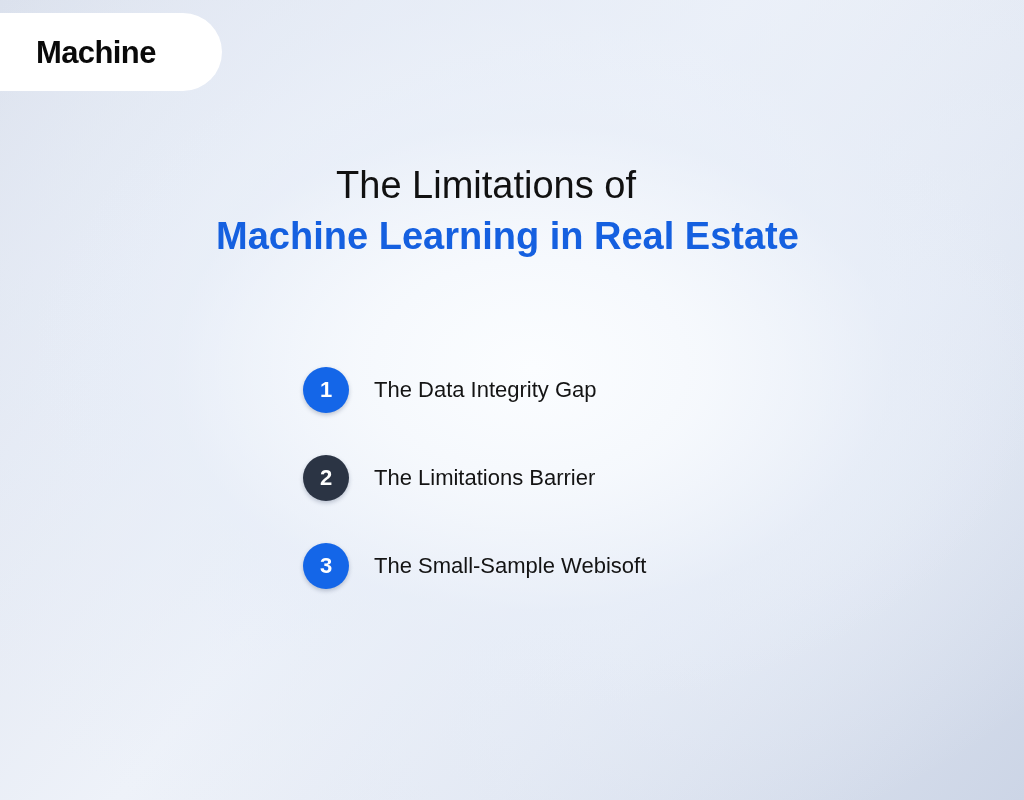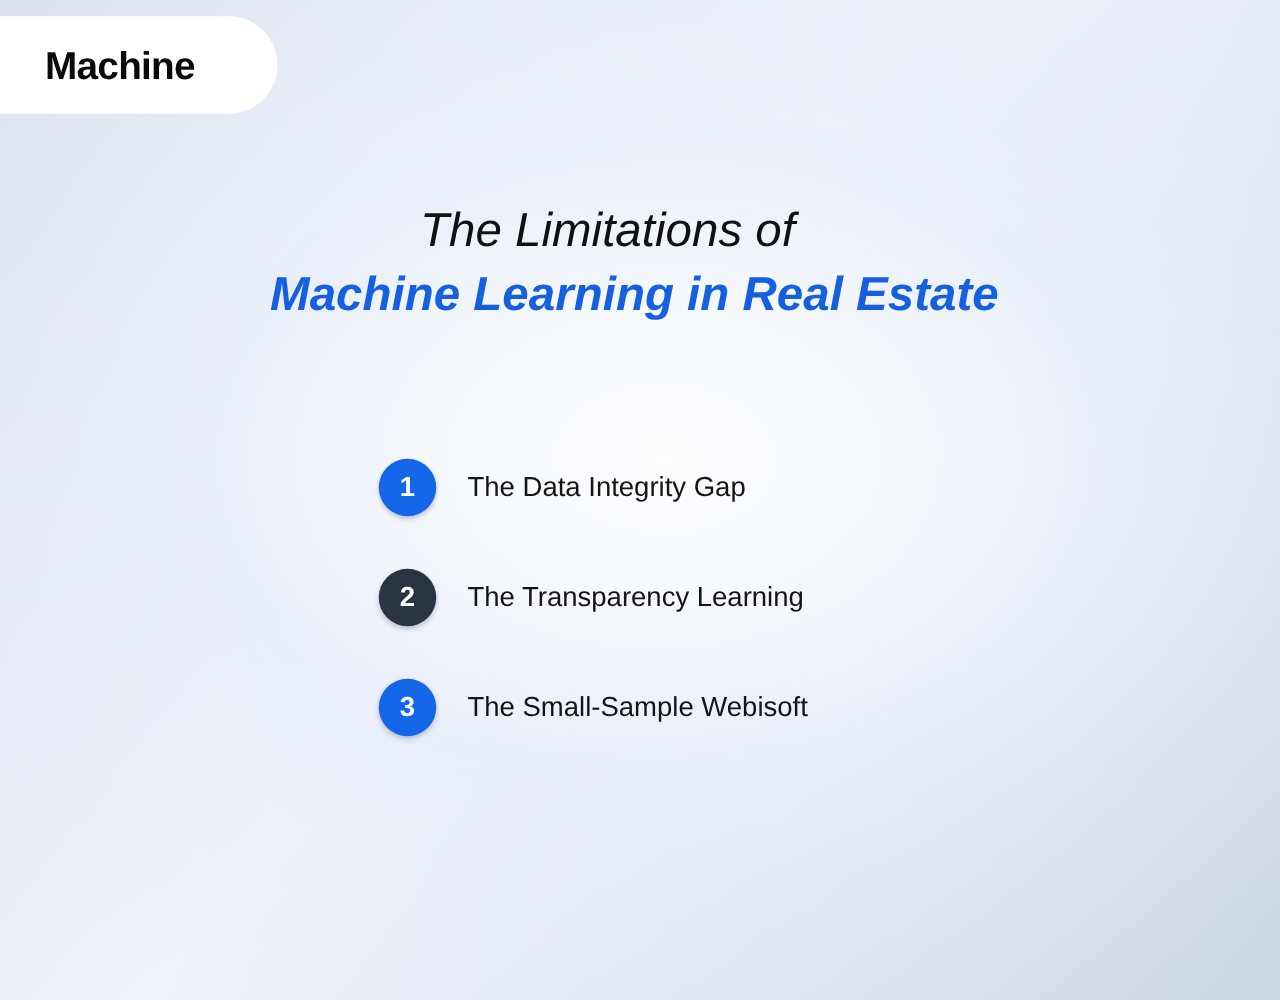--- a/index.html
+++ b/index.html
@@ -54,21 +54,20 @@
     white-space: nowrap;
   }
 
   
   #title-block {
     position: absolute;
     left: 0;
     top: 160px;
     width: 972px;
     text-align: center;
-    font-style: italic;
   }
   .title-line-1 {
     font-size: 38px;
     font-weight: normal;
     color: #111111;
     line-height: 50px;
     letter-spacing: 0px;
     white-space: nowrap;
   }
   .title-line-2 {
@@ -136,21 +135,21 @@
 
   <div id="points-list">
 
     <div class="point-row">
       <div class="point-badge badge-blue">1</div>
       <div class="point-label">The Data Integrity Gap</div>
     </div>
 
     <div class="point-row">
       <div class="point-badge badge-dark">2</div>
-      <div class="point-label">The Transparency Learning</div>
+      <div class="point-label">The Limitations Barrier</div>
     </div>
 
     <div class="point-row">
       <div class="point-badge badge-blue">3</div>
       <div class="point-label">The Small-Sample Webisoft</div>
     </div>
 
   </div>
 
 </div>

